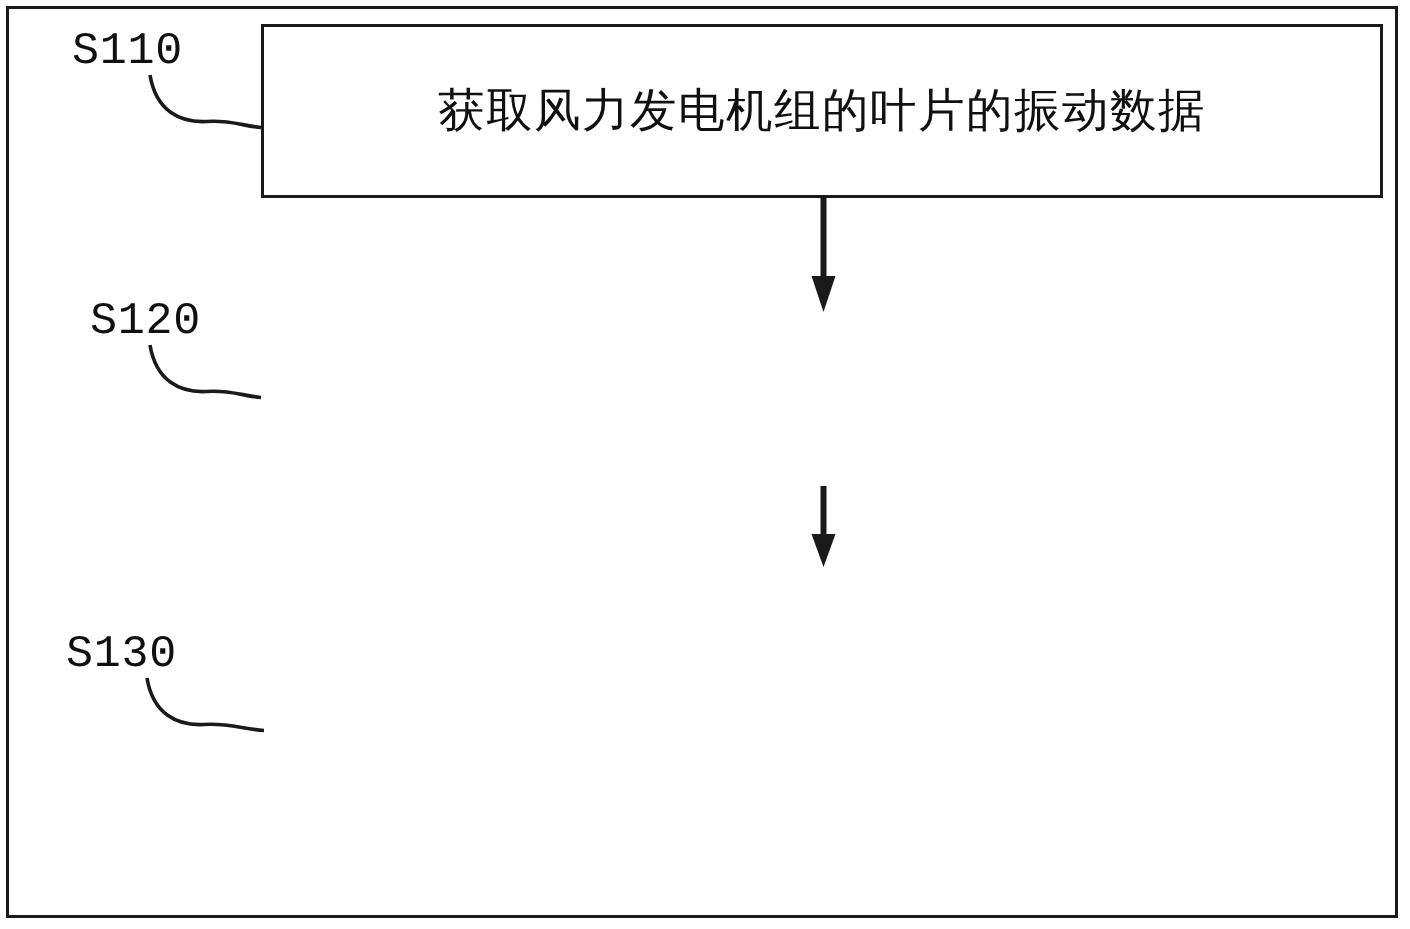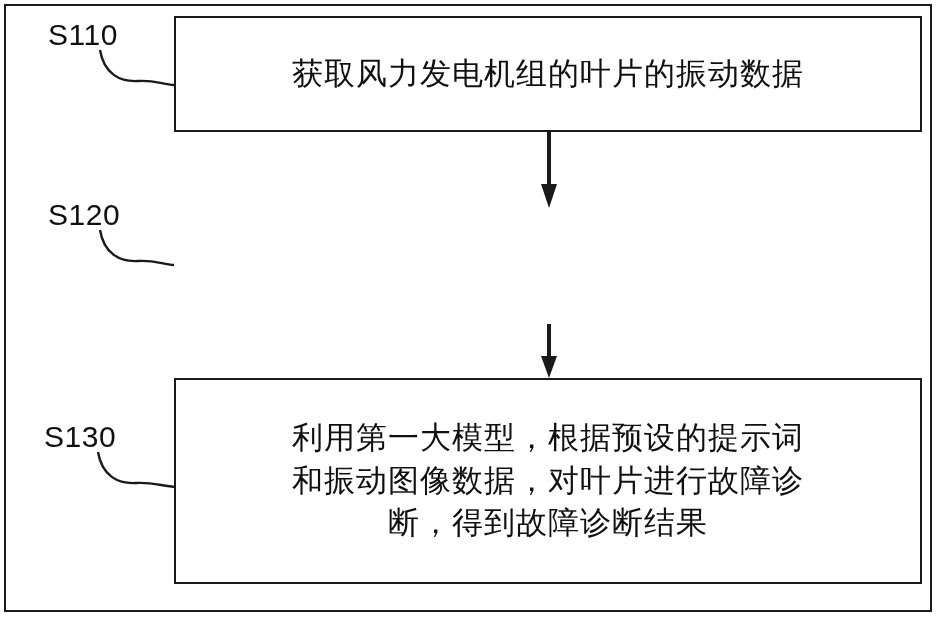--- a/index.html
+++ b/index.html
@@ -58,27 +58,27 @@
     height: 116px;
   }
   #box-s130 {
     left: 174px;
     top: 378px;
     width: 748px;
     height: 206px;
   }
   .label {
     position: absolute;
-    font-family: Liberation Sans, sans-serif;
+    font-family: Liberation Mono, monospace;
     font-size: 30px;
     color: #101010;
     letter-spacing: 0.5px;
   }
   #label-s110 { left: 48px; top: 18px; }
-  #label-s120 { left: 48px; top: 198px; }
+  #label-s120 { left: 60px; top: 198px; }
   #label-s130 { left: 44px; top: 420px; text-align: right; }
 
   .leader {
     position: absolute;
     pointer-events: none;
   }
   #leader-s110 { left: 98px; top: 48px; }
   #leader-s120 { left: 98px; top: 228px; }
   #leader-s130 { left: 96px; top: 450px; }
 
@@ -117,19 +117,14 @@
 
   <svg class="arrow" id="arrow-2" viewBox="0 0 18 54" preserveAspectRatio="none">
     <line x1="9" y1="0" x2="9" y2="34" stroke="#1a1a1a" stroke-width="4"></line>
     <polygon points="9,54 1,32 17,32" fill="#1a1a1a"></polygon>
   </svg>
 
   <div class="label" id="label-s130">S130</div>
   <svg class="leader" id="leader-s130" width="82" height="40" viewBox="0 0 82 40">
     <path d="M2,2 C6,26 22,34 40,33 C56,32 66,36 80,37" fill="none" stroke="#1a1a1a" stroke-width="2.4"></path>
   </svg>
-  <div class="step-box" id="box-s130">
-    <span class="step-text">利用第一大模型，根据预设的提示词
-和振动图像数据，对叶片进行故障诊
-断，得到故障诊断结果</span>
-  </div>
 
 </div>
 
 </body></html>

